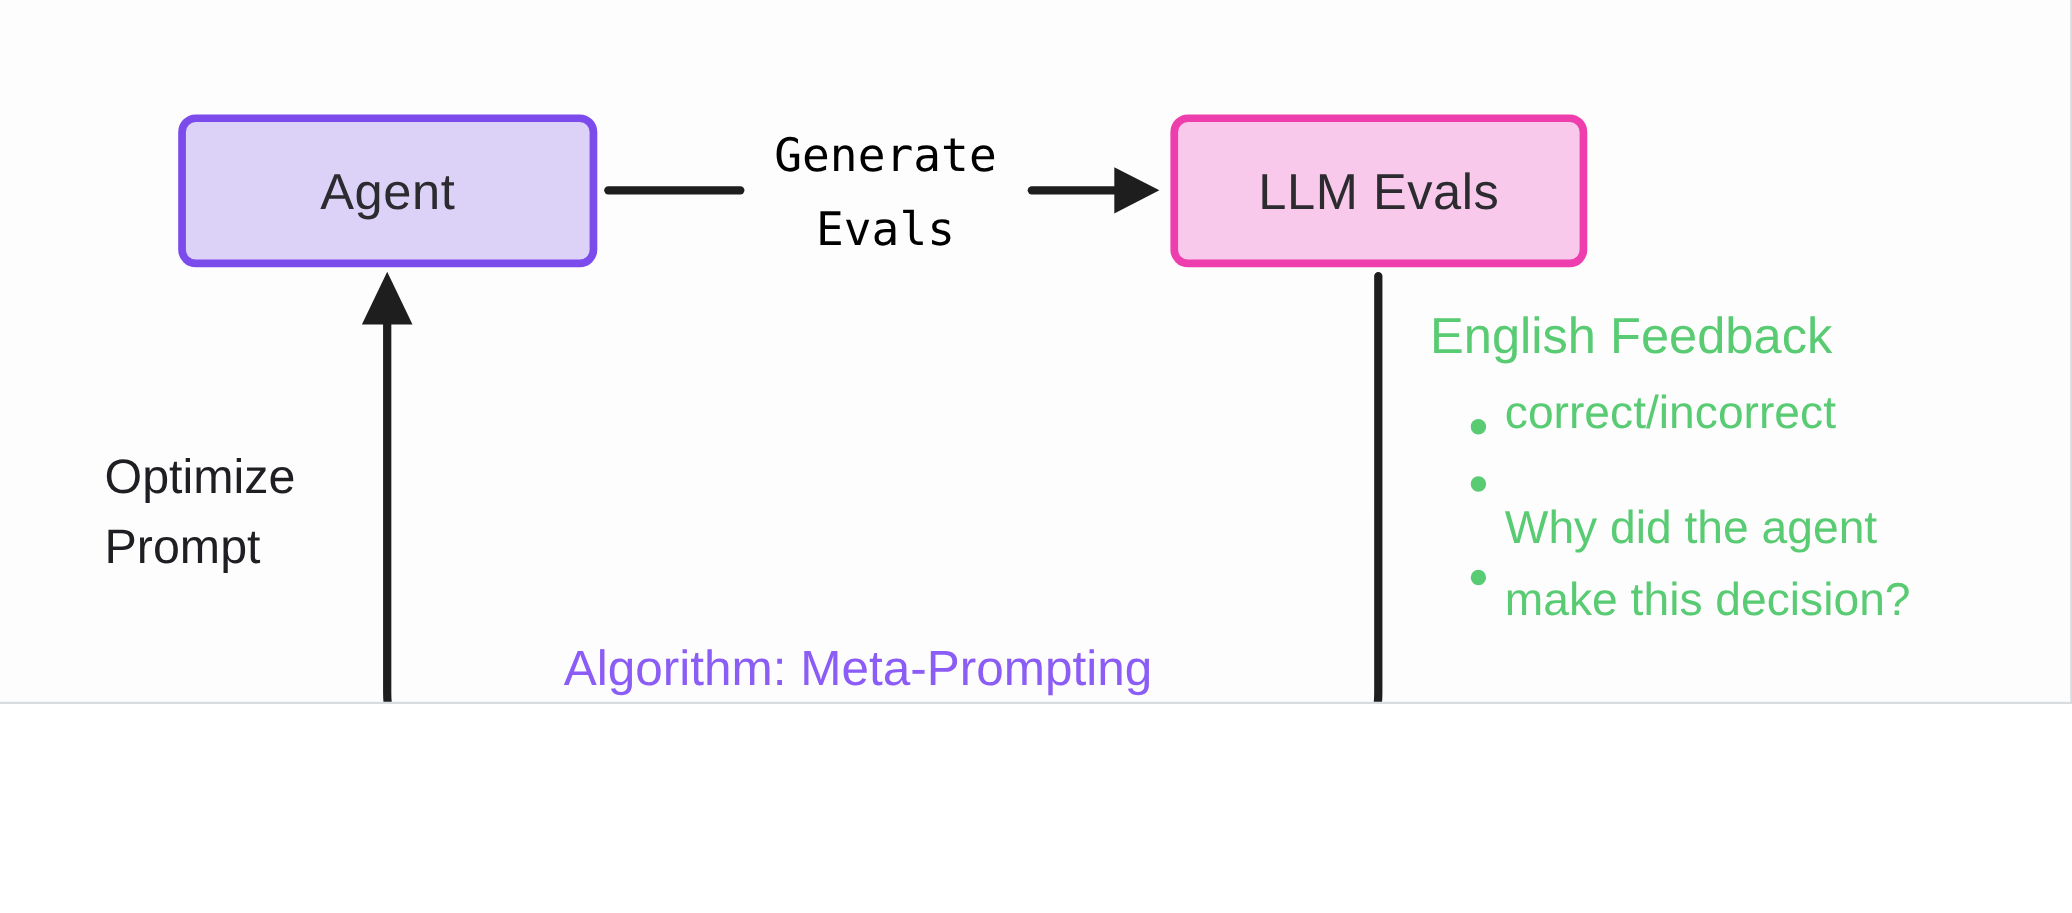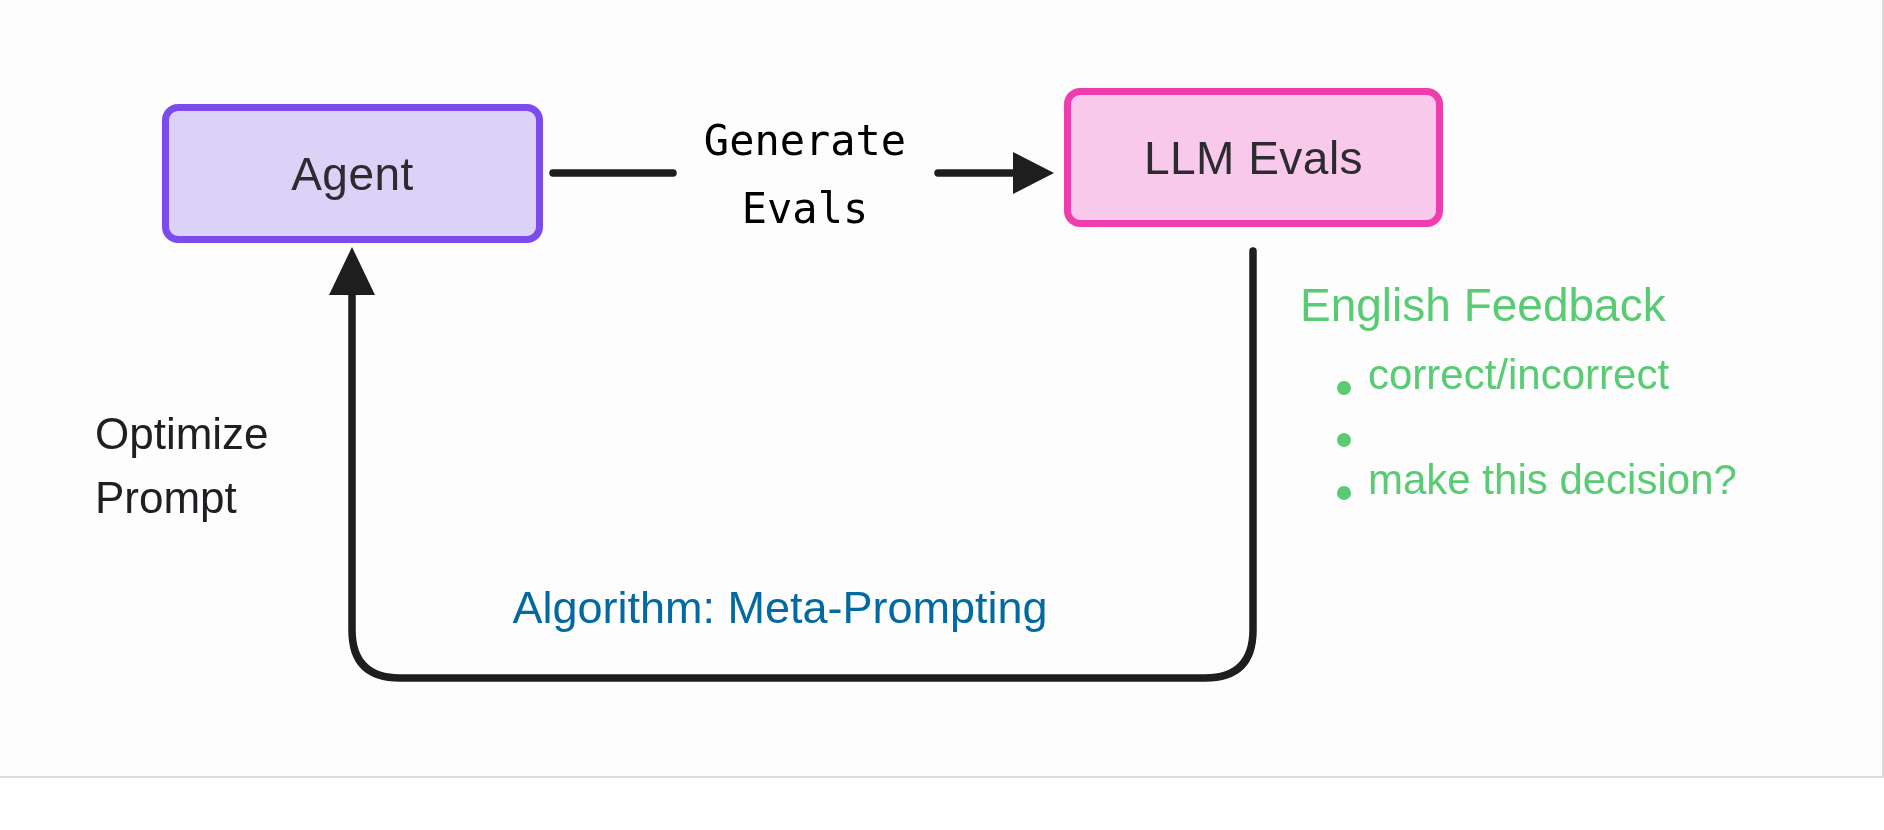--- a/index.html
+++ b/index.html
@@ -1,18 +1,18 @@
 <!DOCTYPE html>
 <html><head>
 <meta charset="utf-8">
 <style>
   html,body{margin:0;padding:0;background:#ffffff;}
   .canvas{
     position:relative;
-    width:1884px;height:778px;
+    width:1884px;height:640px;
     background:#fdfdfd;
     overflow:hidden;
     box-sizing:border-box;
     border-right:2px solid #d9dcde;
     border-bottom:2px solid #d9dcde;
     font-family:"Liberation Sans", sans-serif;
     color:#222226;
   }
   .arrow-layer{
     position:absolute;left:0;top:0;width:1884px;height:830px;
@@ -26,41 +26,41 @@
     font-weight:500;
     color:#2b2b30;
     letter-spacing:0.5px;
   }
   .node-agent{
     left:162px;top:104px;width:381px;height:139px;
     border:7px solid #7c4bec;
     background:#dcd2f8;
   }
   .node-llm{
-    left:1064px;top:88px;width:379px;height:139px;
+    left:1064px;top:104px;width:379px;height:139px;
     border:7px solid #ee3eae;
     background:#f9c9ec;
   }
   .generate-label{
     position:absolute;left:655px;top:107px;width:300px;
     text-align:center;
     font-family:"DejaVu Sans Mono", monospace;
     font-size:42px;line-height:68px;font-weight:500;
     color:#000000;
   }
   .optimize-label{
     position:absolute;left:95px;top:402px;width:250px;
     font-size:44px;line-height:64px;font-weight:500;
     color:#1f1f23;
   }
   .algorithm-note{
     position:absolute;left:460px;top:584px;width:640px;
     text-align:center;
     font-size:45px;line-height:48px;font-weight:500;
-    color:#0369a1;
+    color:#8b5cf6;
   }
   .feedback{
     position:absolute;left:1300px;top:274px;width:500px;
     color:#58cb73;
     font-weight:400;
   }
   .fb-title{
     font-size:46px;line-height:62px;
   }
   .fb-list{
@@ -122,19 +122,20 @@
         <div class="fb-text">
           <div>correct/incorrect</div>
         </div>
       </li>
       <li class="fb-item">
         <span class="fb-dot"></span>
       </li>
       <li class="fb-item">
         <span class="fb-dot"></span>
         <div class="fb-text">
+          <div>Why did the agent</div>
           <div>make this decision?</div>
         </div>
       </li>
     </ul>
   </div>
 
 </div>
 
 </body></html>

